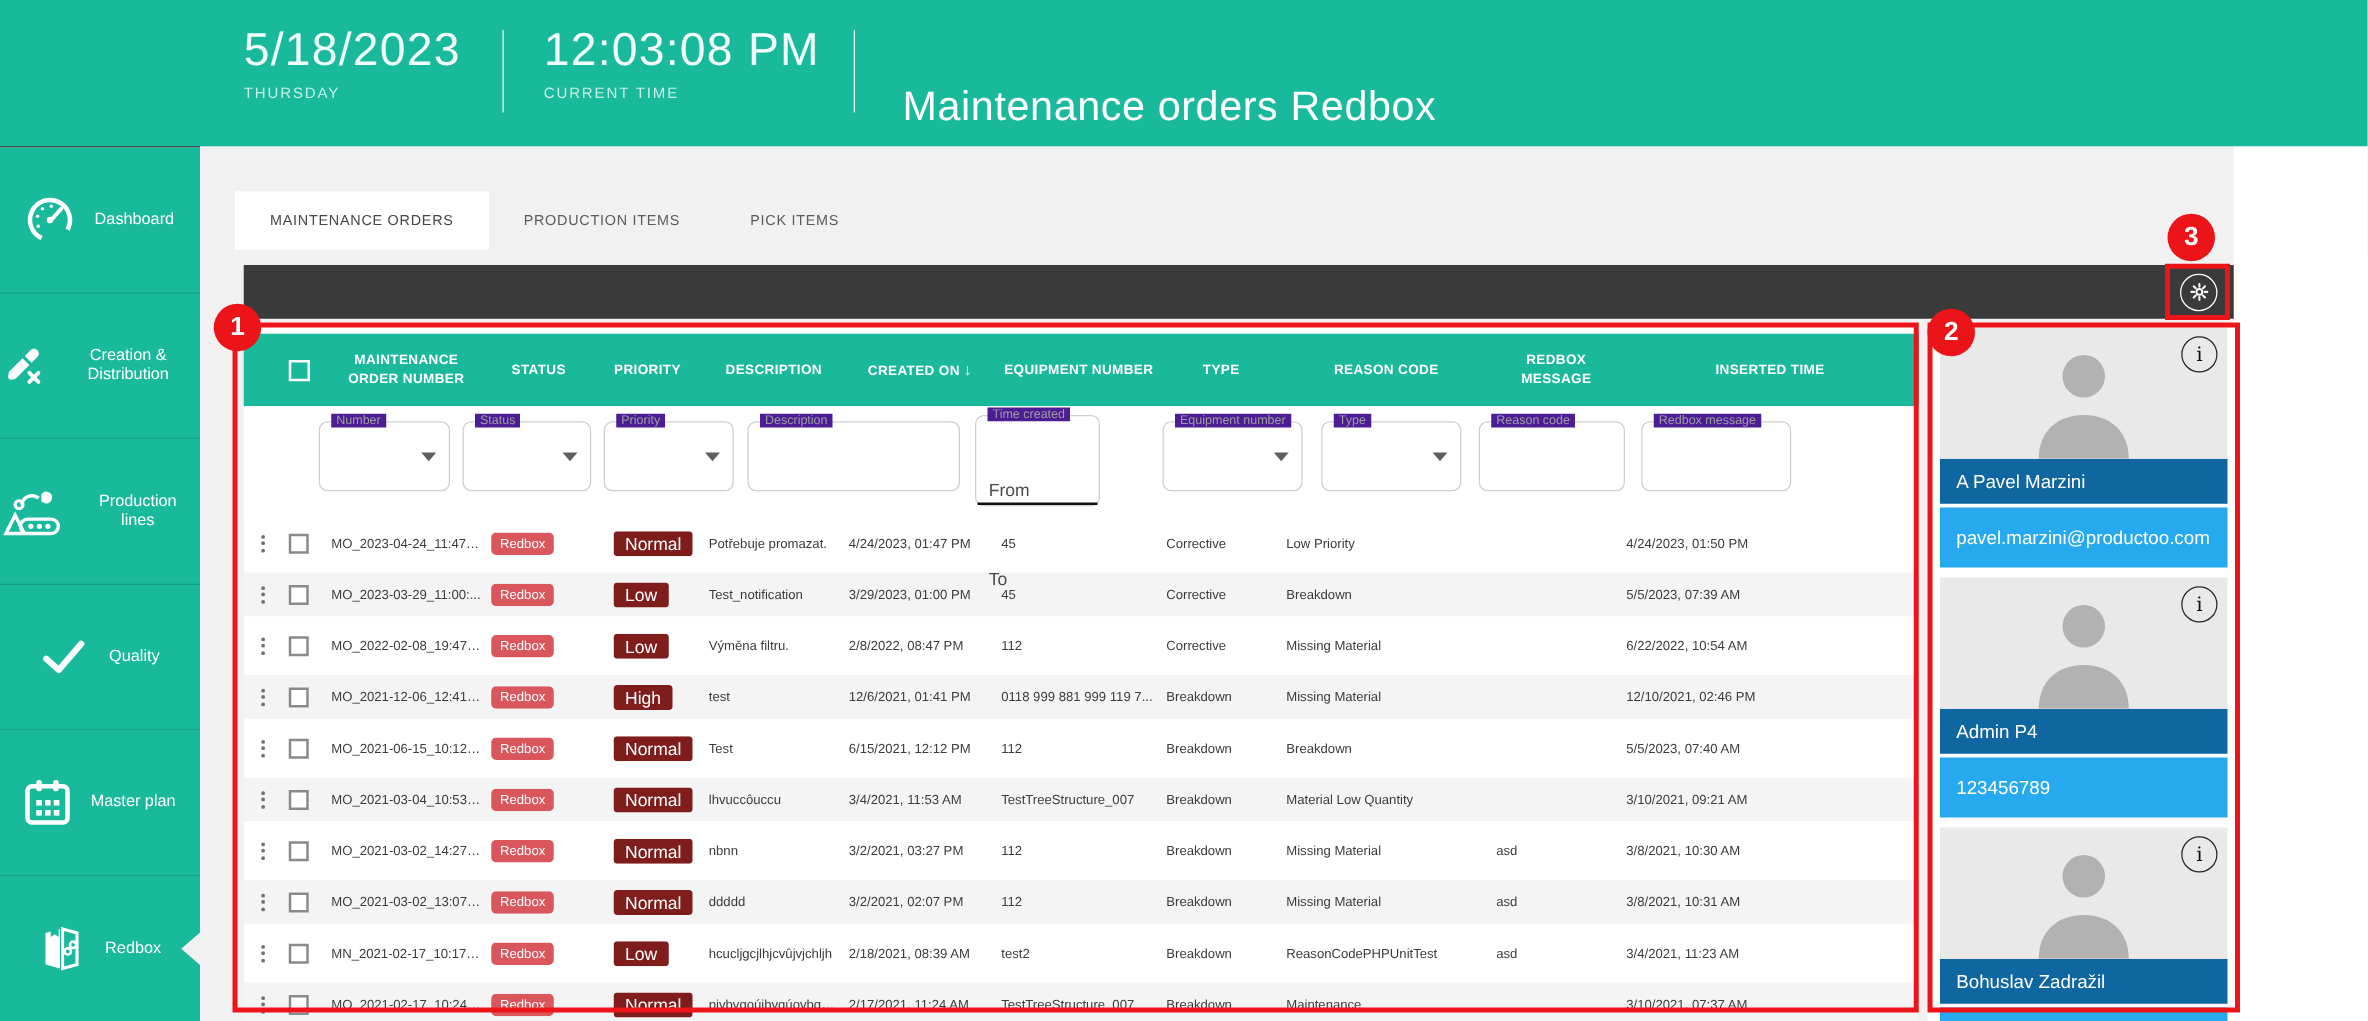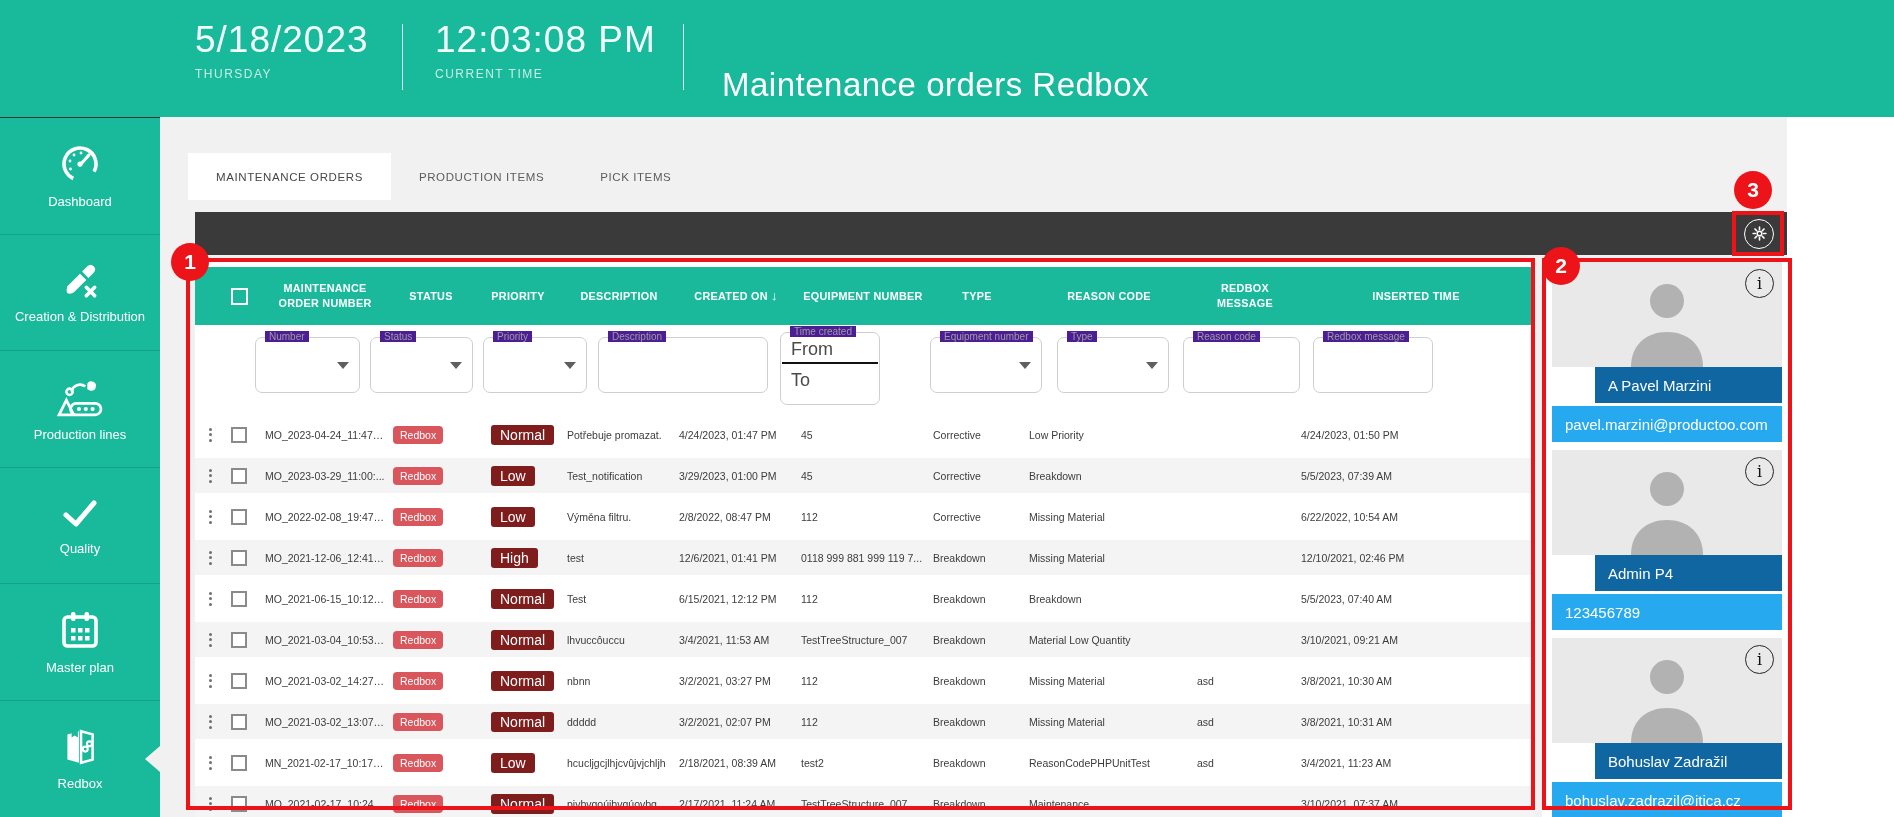--- a/index.html
+++ b/index.html
@@ -16,21 +16,21 @@
   .logo-text { color:#fff; font-size:16px; font-weight:bold; letter-spacing:.3px; }
   .hdr-group { position:absolute; top:20px; }
   .hdr-big { font-size:37px; font-weight:400; letter-spacing:1px; color:#f2fffb; line-height:1.1; }
   .hdr-sub { font-size:12px; letter-spacing:1.5px; color:#c7efe5; margin-top:6px; }
   .hdr-sep { position:absolute; top:24px; width:1px; height:66px; background:rgba(255,255,255,.85); }
   .hdr-title { position:absolute; left:722px; top:26px; font-size:33px; font-weight:400;
     letter-spacing:.5px; color:#fff;margin-top:40px; }
 
   
   .sidebar { position:absolute; left:0; top:118px; width:160px; height:699px; background:#19b99b; }
-  .side-item { position:relative; height:116.5px; display:flex; flex-direction:column;
+  .side-item { position:relative; height:116.5px; display:flex; flex-direction:row;
     align-items:center; justify-content:center; gap:9px; cursor:pointer;
     border-bottom:1px solid rgba(0,0,0,.12); }
   .side-item:last-child { border-bottom:none; }
   .side-label { color:#fff; font-size:13px; text-align:center; line-height:1.15; padding:0 4px; }
   .side-notch { position:absolute; right:0; top:50%; margin-top:-13px; width:0; height:0;
     border-top:13px solid transparent; border-bottom:13px solid transparent;
     border-right:15px solid #f1f1f1; }
 
   
   .right-margin { position:absolute; left:1787px; top:117px; width:107px; height:700px; background:#fff; }
@@ -59,21 +59,21 @@
   .sort-arrow { font-size:13px; margin-left:3px; }
 
   .filter-row { position:relative; height:88px; background:#fff; }
   .ffield { position:absolute; top:12px; height:56px; border:1px solid #cfcfcf; border-radius:7px; }
   .ffield .flabel { position:absolute; top:-7px; left:9px; background:#4c1d95; padding:0 4px;
     font-size:10px; color:#9d9d9d; white-space:nowrap; }
   .fcaret { position:absolute; right:10px; top:24px; width:0; height:0;
     border-left:6px solid transparent; border-right:6px solid transparent;
     border-top:7px solid #5f5f5f; }
   .ffield.tall { top:7px; height:73px; }
-  .fft-line { font-size:18px; color:#4a4a4a; padding:6px 10px 2px; }
+  .fft-line { font-size:14px; color:#4a4a4a; padding:6px 10px 2px;margin-top:45px; }
   .fft-rule { height:2px; background:#111; margin:0 1px; }
 
   .rows-wrap { padding-top:4px; }
   .t-row { height:35px; margin-bottom:6px; cursor:pointer; }
   .t-row:nth-child(even) { background:#f4f4f4; }   
   .cell { font-size:10.5px; color:#3c3c3c; padding:0 4px; overflow:hidden;
     white-space:nowrap; text-overflow:ellipsis; }
   .kebab { display:flex; flex-direction:column; align-items:center; gap:2.5px; cursor:pointer; }
   .kebab i { width:3px; height:3px; border-radius:50%; background:#6f6f6f; }
   .rcheck { width:16px; height:16px; border:2px solid #8a8a8a; background:#fff;
@@ -86,22 +86,22 @@
   
   .user-panel { position:absolute; left:1542px; top:258px; width:250px; height:559px; background:#fff; }
   .user-card { position:relative; width:230px; margin:0 auto 8px; }
   .user-card:first-of-type { margin-top:4px; }
   .u-avatar { position:relative; height:105px; background:#e9e9e9;
     display:flex; align-items:flex-end; justify-content:center; }
   .info-btn { position:absolute; top:7px; right:8px; width:29px; height:29px; border-radius:50%;
     border:1.6px solid #262626; display:flex; align-items:center; justify-content:center;
     font-family:"DejaVu Serif", serif; font-size:16px; color:#111; cursor:pointer; background:transparent; }
   .u-name { height:36px; background:#1066a0; color:#fff; font-size:15px;
-    display:flex; align-items:center; padding-left:13px; margin-bottom:3px;margin-left:43px; }
-  .u-contact { height:36px; background:#27a9f0; color:#fff; font-size:15px;
+    display:flex; align-items:center; padding-left:13px; margin-bottom:3px; }
+  .u-contact { height:48px; background:#27a9f0; color:#fff; font-size:15px;
     display:flex; align-items:center; padding-left:13px; }
 
   
   .ann-box { position:absolute; border:4px solid #ec1418; z-index:5; pointer-events:none; }
   #ann-box-1 { left:186px; top:258px; width:1349px; height:552px; }
   #ann-box-2 { left:1542px; top:258px; width:250px; height:552px; }
   #ann-box-3 { left:1732px; top:211px; width:52px; height:45px; }
   .ann-circle { position:absolute; width:38px; height:38px; border-radius:50%; background:#ec1418;
     color:#fff; font-size:21px; font-weight:bold; display:flex; align-items:center;
     justify-content:center; z-index:6; pointer-events:none; }

